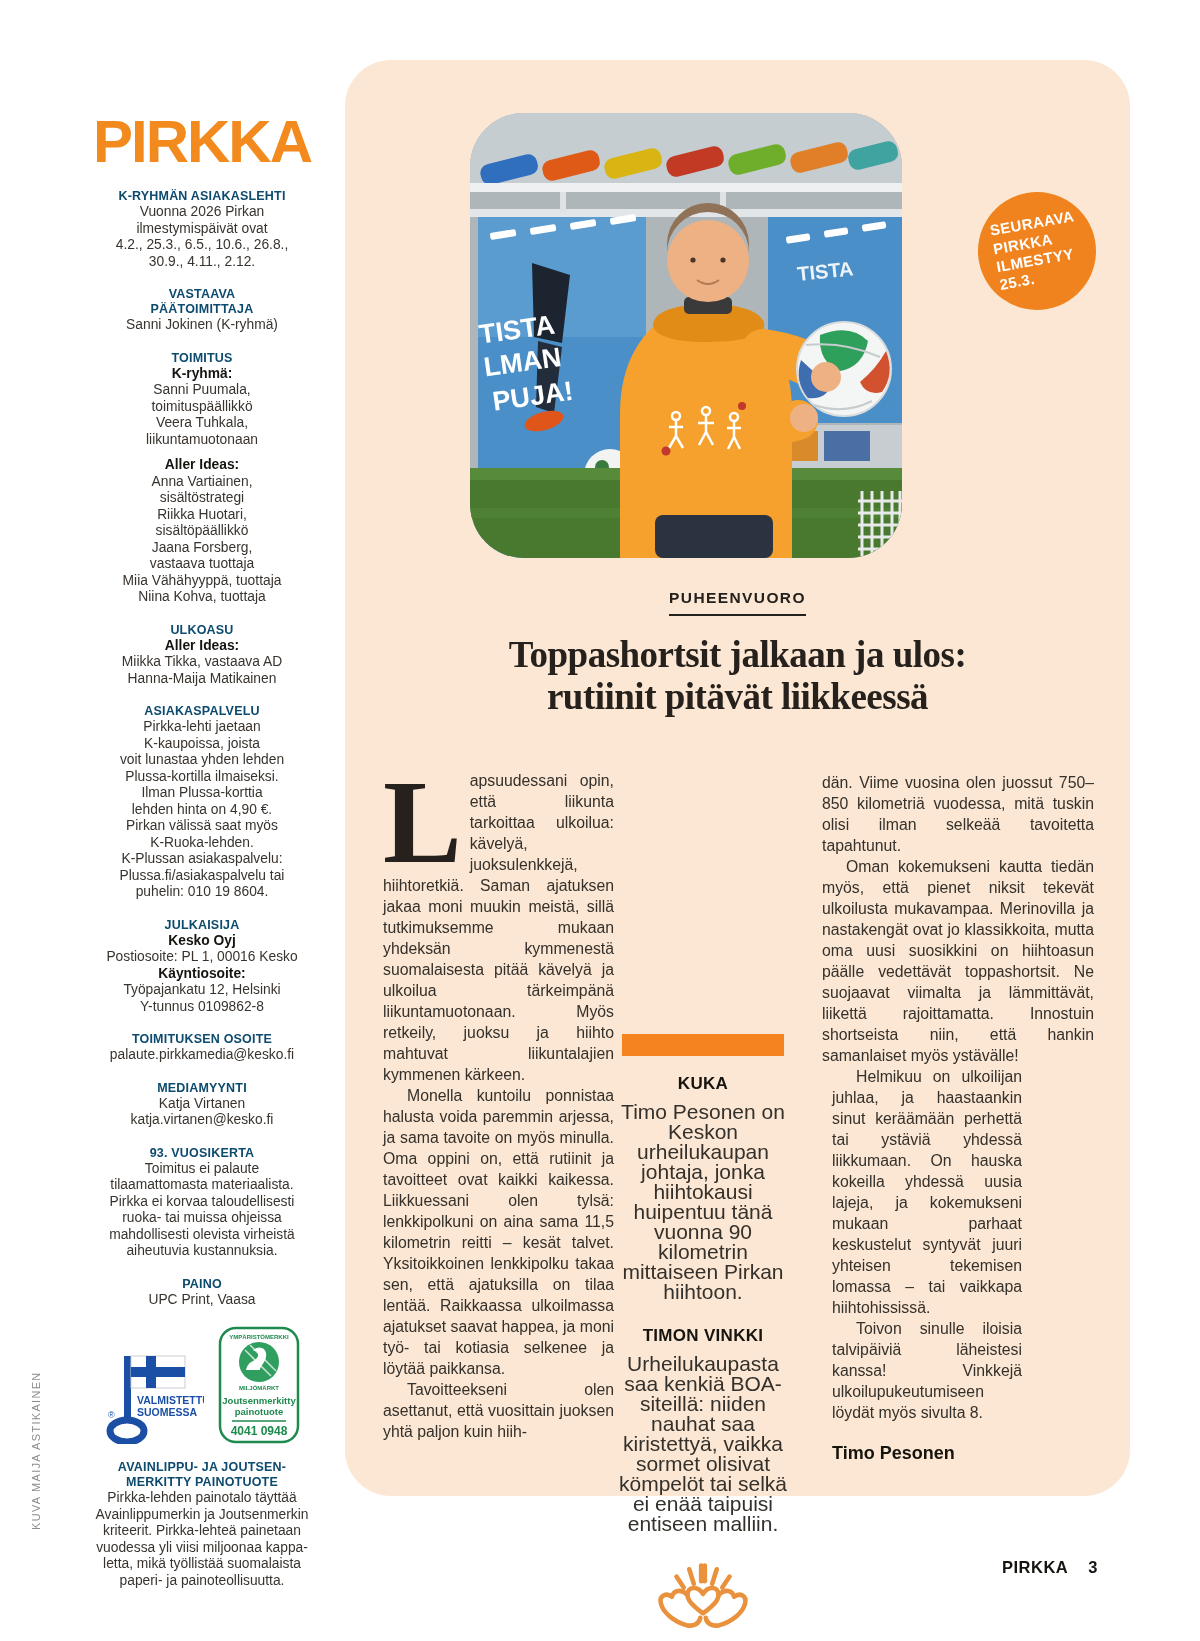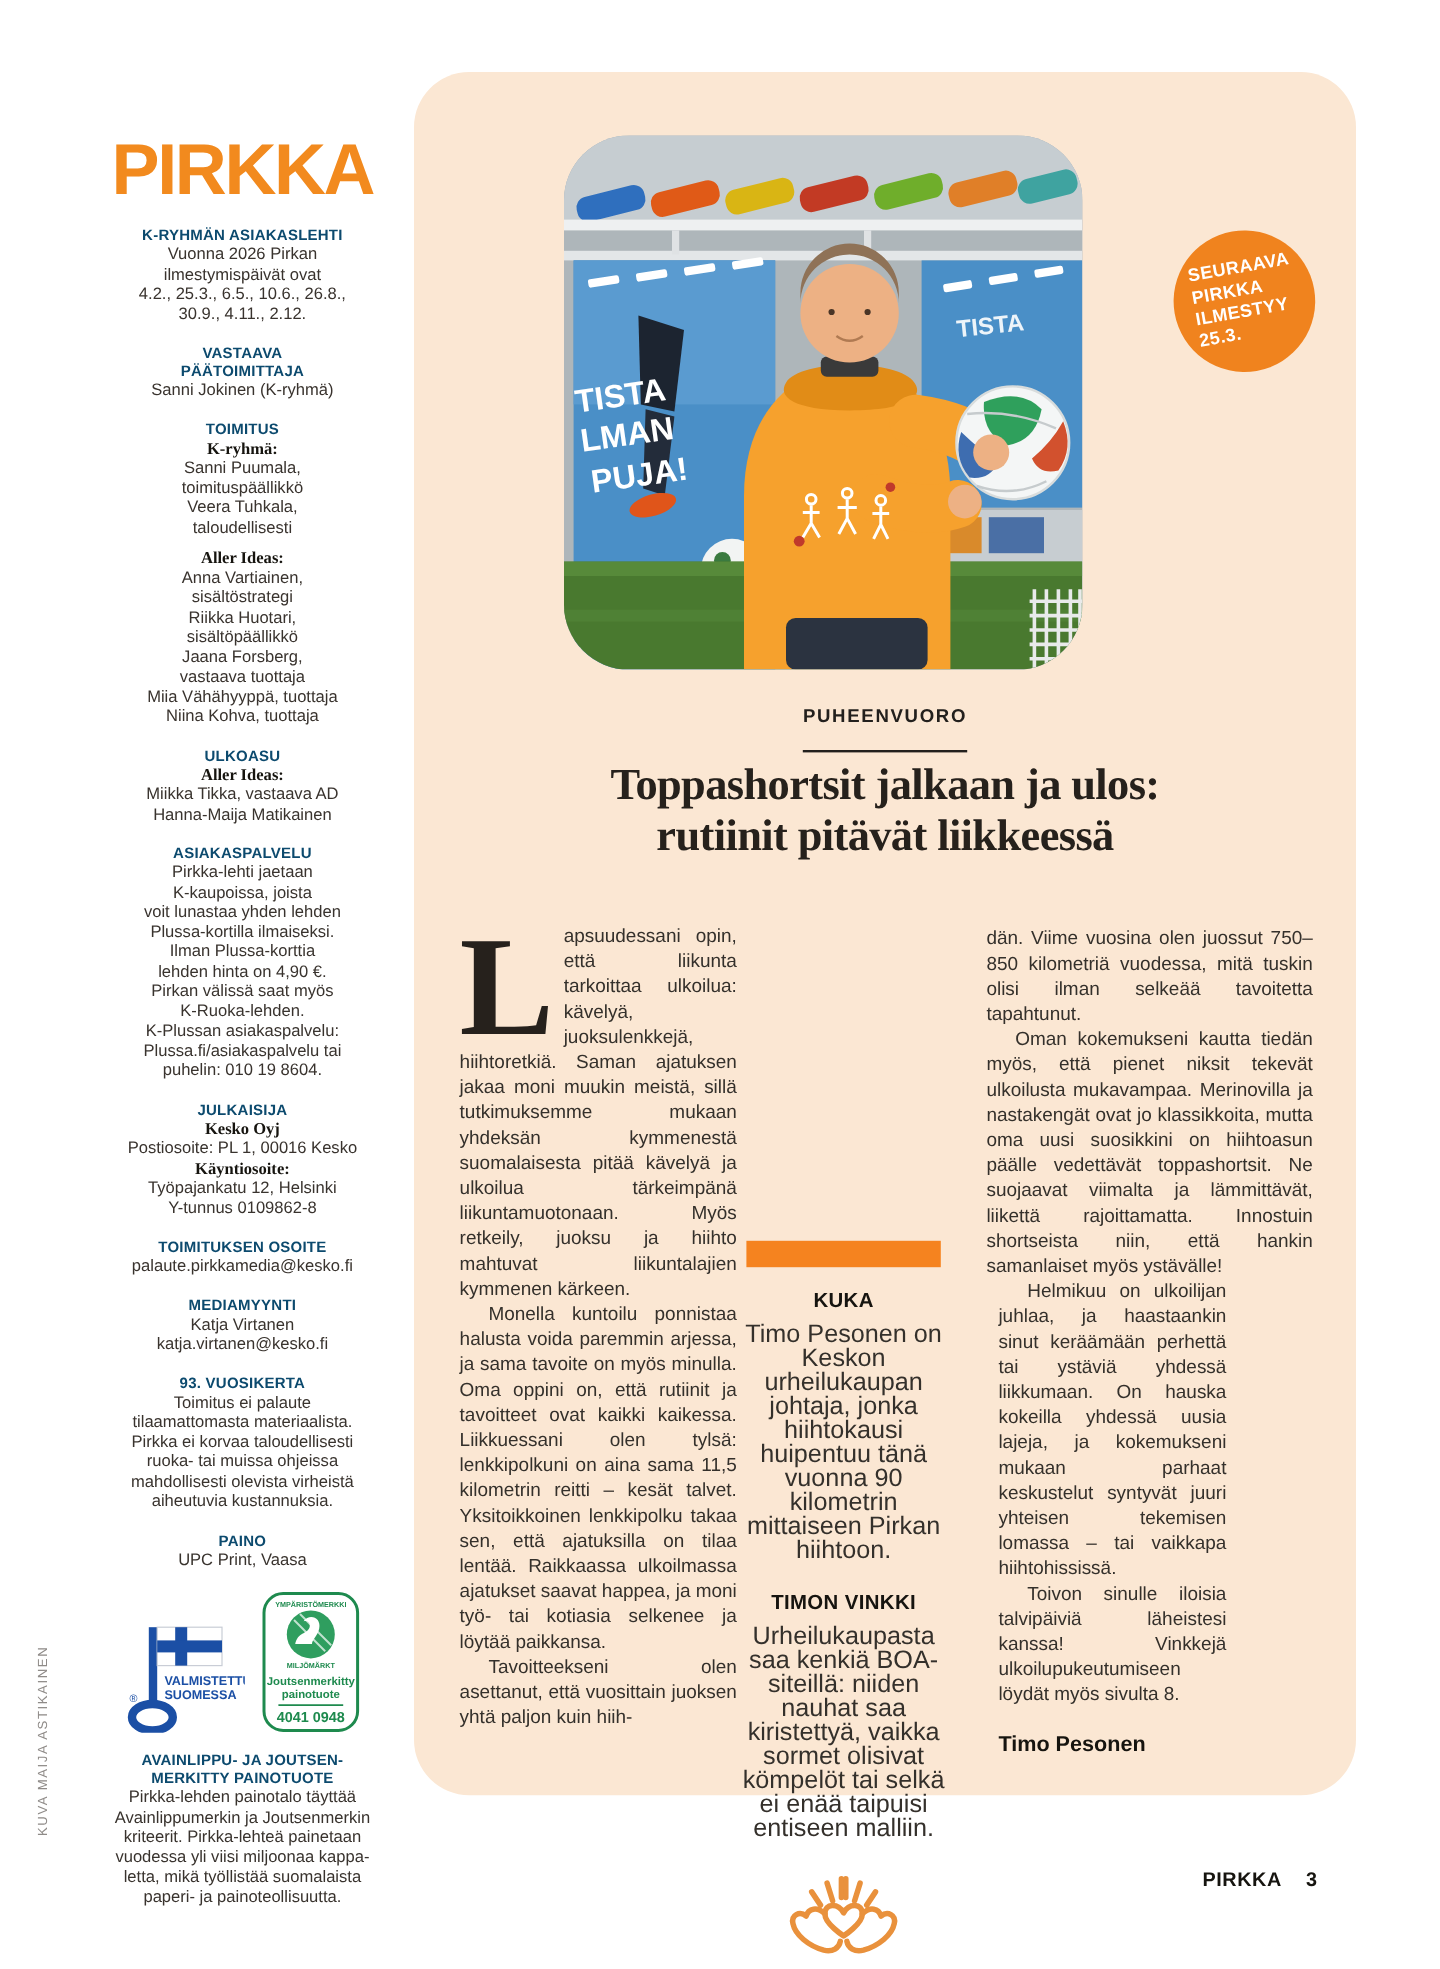--- a/index.html
+++ b/index.html
@@ -9,40 +9,40 @@
   
   .content-panel { position:absolute; left:345px; top:60px; width:785px; height:1436px;
                    background:#FBE7D3; border-radius:46px; }
 
   
   .masthead { position:absolute; left:66px; top:112px; width:272px; text-align:center; color:#39332e; }
   .logo { font-size:60px; font-weight:700; color:#F28A1E; letter-spacing:-2px; line-height:1; margin-bottom:10px; }
   .m-section { margin-top:17px; }
   .m-heading { font-size:12.5px; font-weight:700; color:#0c4a6e; letter-spacing:.2px; line-height:1.2; }
   .m-section .line, .print-note .line { font-size:13.8px; line-height:16.5px; }
-  .line.bold { font-weight:700; color:#16140f;font-family:Liberation Serif, serif; }
+  .line.bold { font-weight:700; color:#16140f; }
   .line-gap { height:9px; }
 
   .certs { display:flex; justify-content:center; align-items:flex-end; gap:14px; margin-top:18px; }
   .print-note { margin-top:16px; }
 
   
   .photo-frame { position:absolute; left:470px; top:113px; width:432px; height:445px;
                  border-radius:54px; overflow:hidden; background:#b9c2c7; }
 
   
   .badge { position:absolute; left:978px; top:192px; width:118px; height:118px; background:#F0831E;
            border-radius:50%; transform:rotate(-10deg); display:flex; flex-direction:column;
            align-items:center; justify-content:center; }
   .badge .line { color:#fff; font-weight:700; font-size:15px; letter-spacing:.4px; line-height:1.22; }
 
   
   .kicker-row { position:absolute; left:345px; top:589px; width:785px; display:flex; justify-content:center; }
   .kicker { font-size:15.5px; font-weight:700; letter-spacing:1.4px; color:#23201d;
-            border-bottom:2.5px solid #23201d; padding-bottom:18px; }
+            border-bottom:2.5px solid #23201d; padding-bottom:7px; }
   .headline { position:absolute; left:345px; top:634px; width:785px; text-align:center;
               font-family:"Liberation Serif","DejaVu Serif",serif; font-weight:700;
               font-size:37px; line-height:1.14; color:#26211c; letter-spacing:-.5px; }
 
   
   .body-col { position:absolute; font-size:15.8px; line-height:21px; color:#34302b; text-align:justify; }
   .body-col p { margin:0; }
   .indent { text-indent:24px; }
   .col1 { left:383px; top:770px; width:231px; }
   .dropcap { float:left; font-family:"Liberation Serif","DejaVu Serif",serif; font-size:118px;
@@ -93,21 +93,21 @@
         </div>
     </div>
 
     <div class="m-section">
       <div class="m-heading">TOIMITUS</div>
       <div>
           <div class="line bold">K-ryhmä:</div>
           <div class="line">Sanni Puumala,</div>
           <div class="line">toimituspäällikkö</div>
           <div class="line">Veera Tuhkala,</div>
-          <div class="line">taloudellisesti</div>
+          <div class="line">liikuntamuotonaan</div>
           <div class="line-gap"></div>
           <div class="line bold">Aller Ideas:</div>
           <div class="line">Anna Vartiainen,</div>
           <div class="line">sisältöstrategi</div>
           <div class="line">Riikka Huotari,</div>
           <div class="line">sisältöpäällikkö</div>
           <div class="line">Jaana Forsberg,</div>
           <div class="line">vastaava tuottaja</div>
           <div class="line">Miia Vähähyyppä, tuottaja</div>
           <div class="line">Niina Kohva, tuottaja</div>

